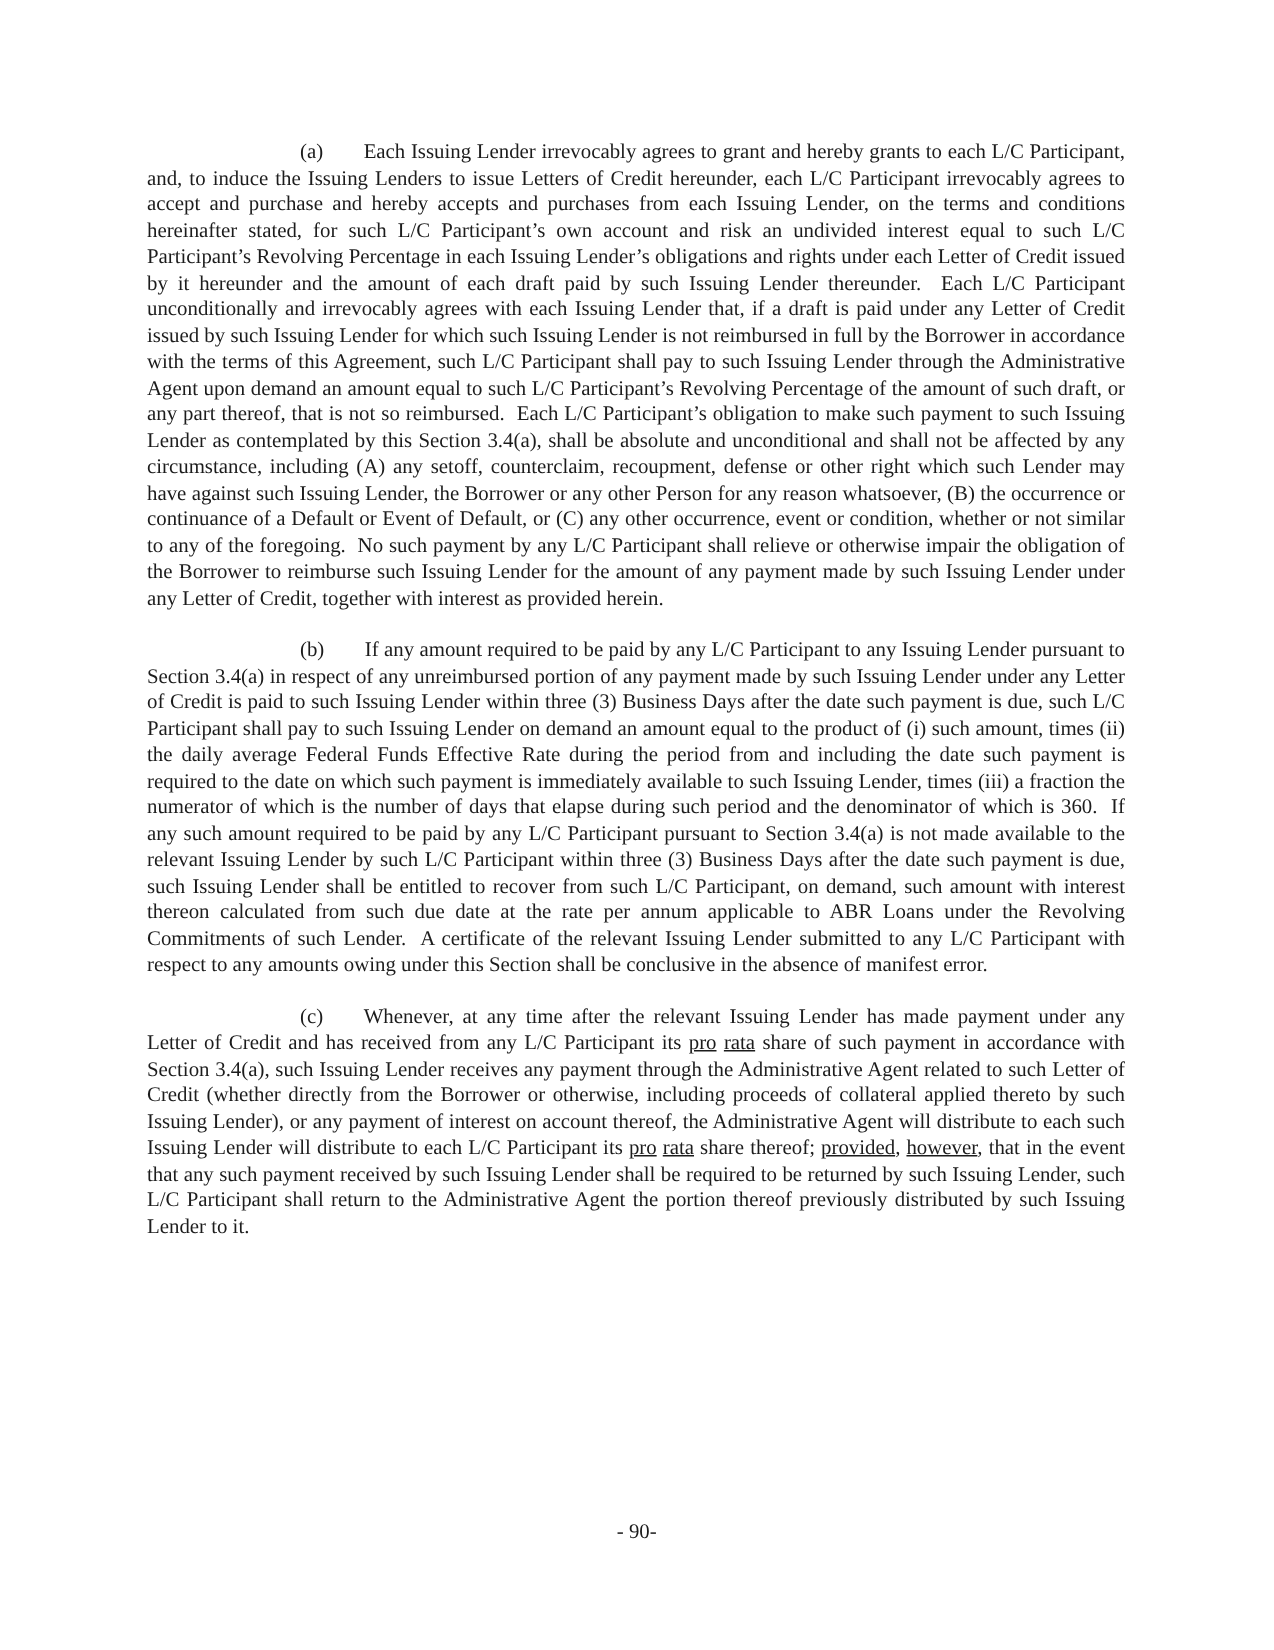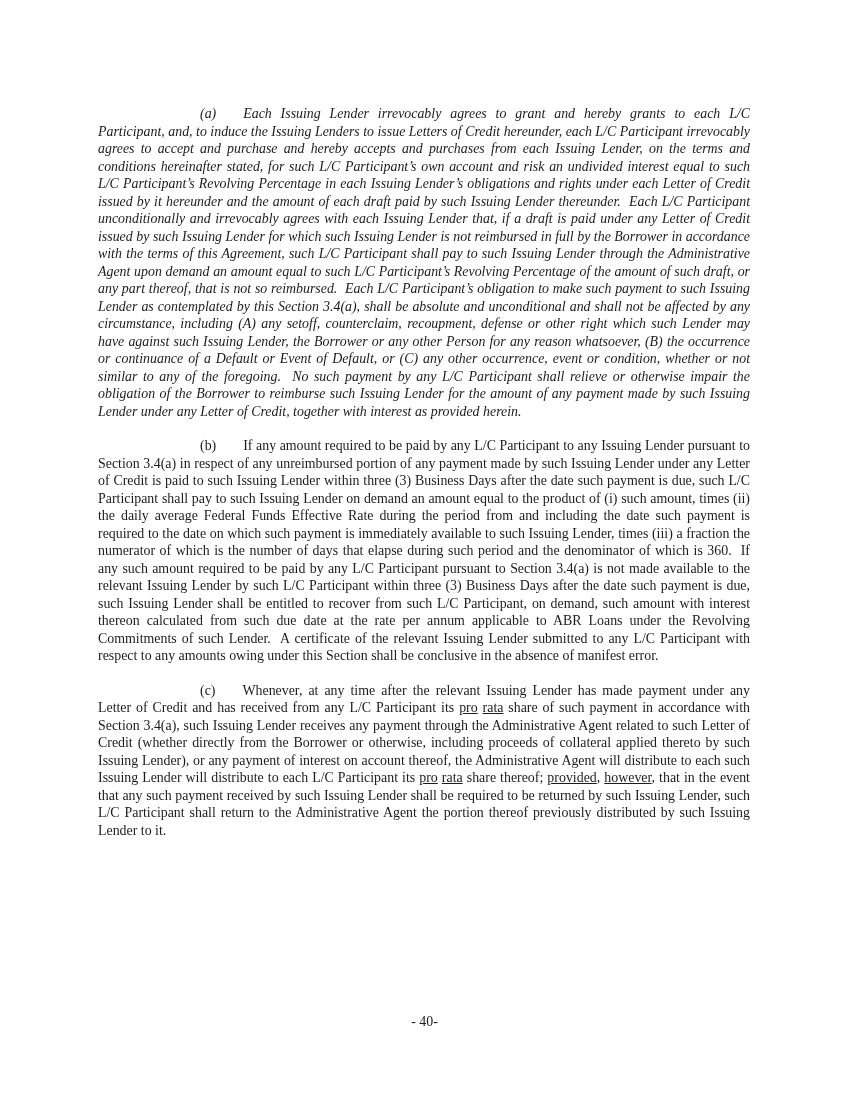--- a/index.html
+++ b/index.html
@@ -36,22 +36,21 @@
   .tab {
     display: inline-block;
     width: 27px;
   }
   p.body-para {
     margin: 17px 0 0 0;
     text-align: justify;
     text-indent: 102px;
   }
   p.body-para.first {
-    margin-top: 12px;
-    font-style: italic;
+    margin-top: 0;
   }
   .u {
     text-decoration: underline;
   }
   .footer {
     position: absolute;
     top: 1013px;
     left: 0;
     width: 100%;
     text-align: center;
@@ -68,14 +67,14 @@
 
 
     <p class="body-para first"><span>(a)</span><span class="tab"></span><span><span>Each Issuing Lender irrevocably agrees to grant and hereby grants to each L/C Participant, and, to induce the Issuing Lenders to issue Letters of Credit hereunder, each L/C Participant irrevocably agrees to accept and purchase and hereby accepts and purchases from each Issuing Lender, on the terms and conditions hereinafter stated, for such L/C Participant’s own account and risk an undivided interest equal to such L/C Participant’s Revolving Percentage in each Issuing Lender’s obligations and rights under each Letter of Credit issued by it hereunder and the amount of each draft paid by such Issuing Lender thereunder.&nbsp; Each L/C Participant unconditionally and irrevocably agrees with each Issuing Lender that, if a draft is paid under any Letter of Credit issued by such Issuing Lender for which such Issuing Lender is not reimbursed in full by the Borrower in accordance with the terms of this Agreement, such L/C Participant shall pay to such Issuing Lender through the Administrative Agent upon demand an amount equal to such L/C Participant’s Revolving Percentage of the amount of such draft, or any part thereof, that is not so reimbursed.&nbsp; Each L/C Participant’s obligation to make such payment to such Issuing Lender as contemplated by this Section 3.4(a), shall be absolute and unconditional and shall not be affected by any circumstance, including (A) any setoff, counterclaim, recoupment, defense or other right which such Lender may have against such Issuing Lender, the Borrower or any other Person for any reason whatsoever, (B) the occurrence or continuance of a Default or Event of Default, or (C) any other occurrence, event or condition, whether or not similar to any of the foregoing.&nbsp; No such payment by any L/C Participant shall relieve or otherwise impair the obligation of the Borrower to reimburse such Issuing Lender for the amount of any payment made by such Issuing Lender under any Letter of Credit, together with interest as provided herein.</span></span></p>
 
     <p class="body-para"><span>(b)</span><span class="tab"></span><span><span>If any amount required to be paid by any L/C Participant to any Issuing Lender pursuant to Section 3.4(a) in respect of any unreimbursed portion of any payment made by such Issuing Lender under any Letter of Credit is paid to such Issuing Lender within three (3) Business Days after the date such payment is due, such L/C Participant shall pay to such Issuing Lender on demand an amount equal to the product of (i) such amount, times (ii) the daily average Federal Funds Effective Rate during the period from and including the date such payment is required to the date on which such payment is immediately available to such Issuing Lender, times (iii) a fraction the numerator of which is the number of days that elapse during such period and the denominator of which is 360.&nbsp; If any such amount required to be paid by any L/C Participant pursuant to Section 3.4(a) is not made available to the relevant Issuing Lender by such L/C Participant within three (3) Business Days after the date such payment is due, such Issuing Lender shall be entitled to recover from such L/C Participant, on demand, such amount with interest thereon calculated from such due date at the rate per annum applicable to ABR Loans under the Revolving Commitments of such Lender.&nbsp; A certificate of the relevant Issuing Lender submitted to any L/C Participant with respect to any amounts owing under this Section shall be conclusive in the absence of manifest error.</span></span></p>
 
     <p class="body-para"><span>(c)</span><span class="tab"></span><span><span>Whenever, at any time after the relevant Issuing Lender has made payment under any Letter of Credit and has received from any L/C Participant its </span><span class="u">pro</span><span> </span><span class="u">rata</span><span> share of such payment in accordance with Section 3.4(a), such Issuing Lender receives any payment through the Administrative Agent related to such Letter of Credit (whether directly from the Borrower or otherwise, including proceeds of collateral applied thereto by such Issuing Lender), or any payment of interest on account thereof, the Administrative Agent will distribute to each such Issuing Lender will distribute to each L/C Participant its </span><span class="u">pro</span><span> </span><span class="u">rata</span><span> share thereof; </span><span class="u">provided</span><span>, </span><span class="u">however</span><span>, that in the event that any such payment received by such Issuing Lender shall be required to be returned by such Issuing Lender, such L/C Participant shall return to the Administrative Agent the portion thereof previously distributed by such Issuing Lender to it.</span></span></p>
 
   </div>
 
-  <div class="footer">- 40-</div>
+  <div class="footer">- 90-</div>
 </div>
 
 </body></html>

